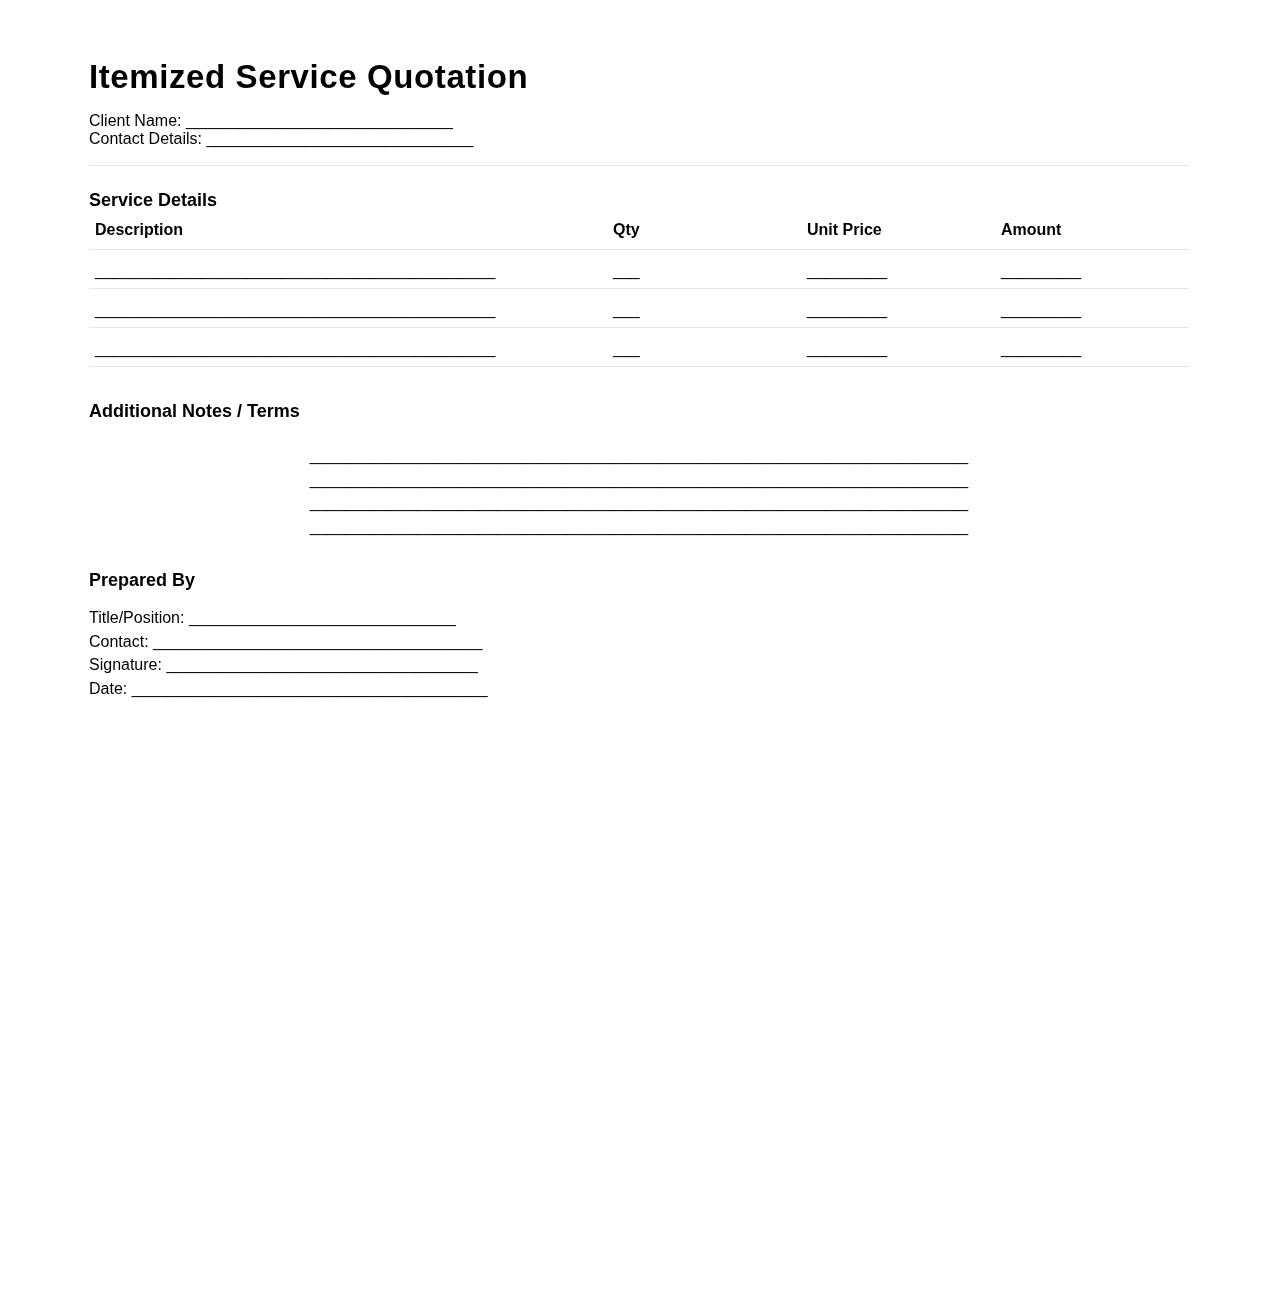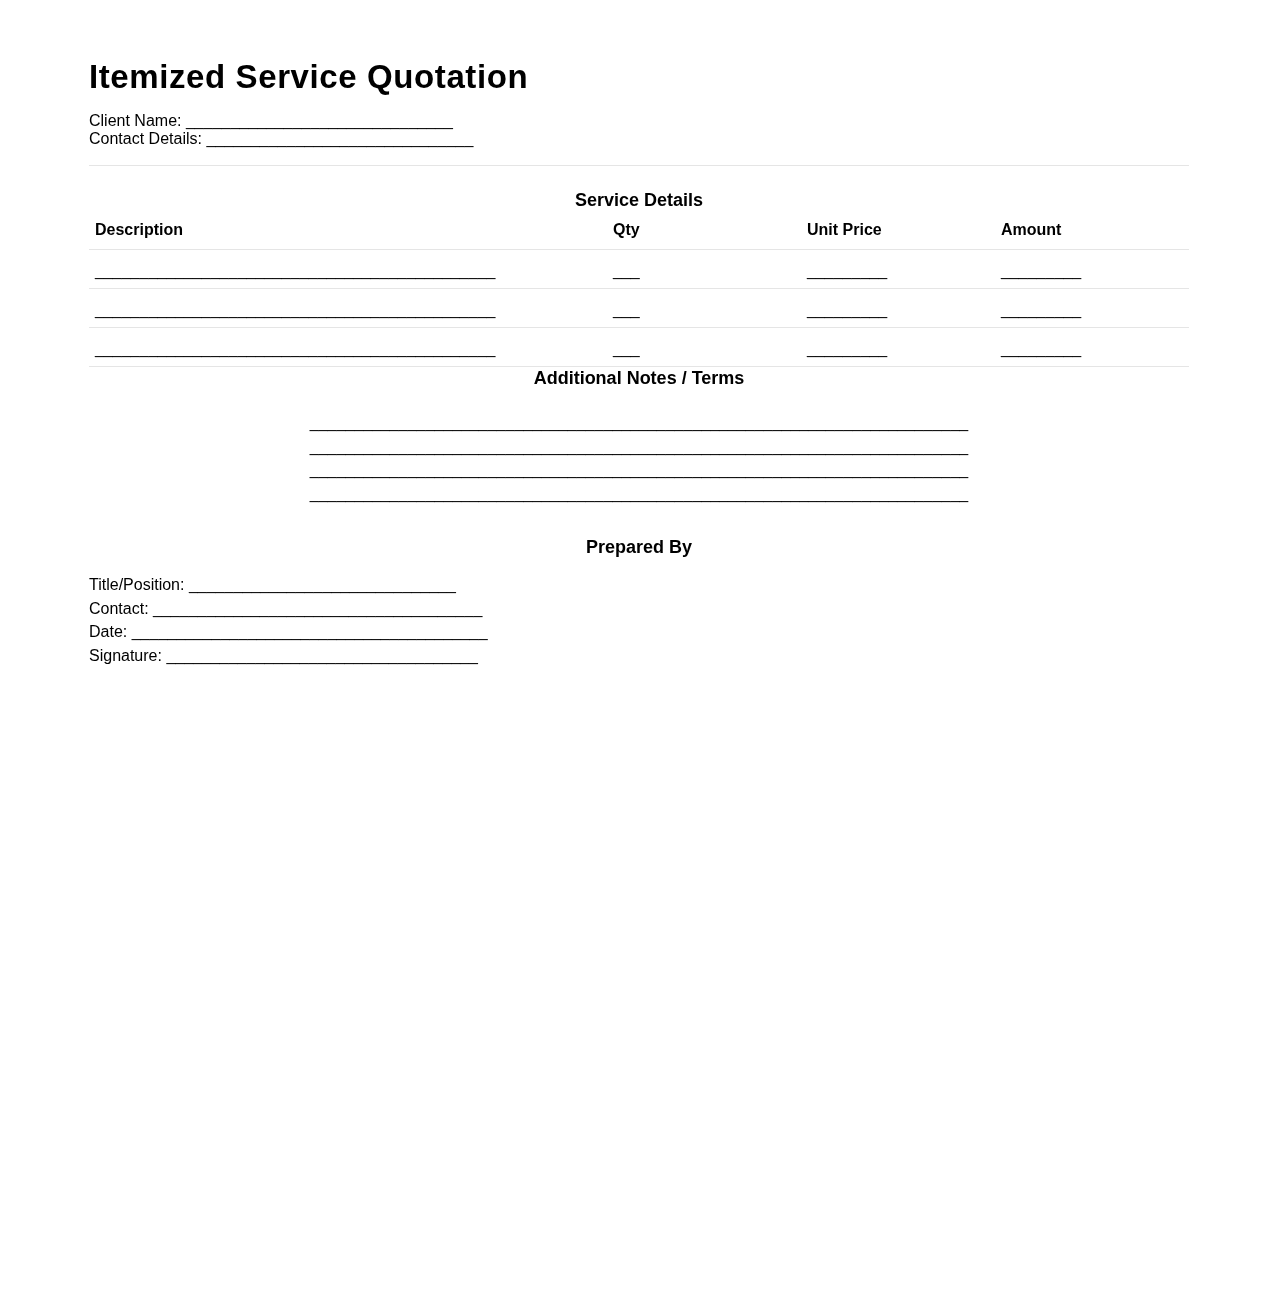--- a/index.html
+++ b/index.html
@@ -12,31 +12,31 @@
   .page { position: absolute; left: 89px; top: 58px; width: 1100px; }
   h1 {
     margin: 0; font-size: 33px; font-weight: bold; letter-spacing: 0.6px;
     line-height: 38px;
   }
   .meta { font-size: 16px; line-height: 18px; }
   .meta .row { white-space: nowrap; }
   .gap { height: 16px; }
   .hr { border: 0; border-top: 1px solid #e5e5e5; margin: 17px 0 0 0; }
   h2 {
-    margin: 0; font-size: 18px; font-weight: bold; line-height: 22px; text-align: center;
+    margin: 0; font-size: 18px; font-weight: bold; line-height: 22px;
   }
   .svc-title { margin-top: 23px; }
   table { width: 1100px; border-collapse: collapse; margin-top: 6px; font-size: 16px; }
   th { text-align: left; font-weight: bold; padding: 4px 6px 10px 6px; border-bottom: 1px solid #e5e5e5; line-height: 18px; }
   td { padding: 12px 6px 9px 6px; border-bottom: 1px solid #e5e5e5; line-height: 17px; white-space: nowrap; }
   .c-desc { width: 506px; }
   .c-qty { width: 182px; }
   .c-unit { width: 182px; }
   .total-row { text-align: right; font-weight: bold; font-size: 16px; margin-top: 15px; line-height: 19px; white-space: nowrap; }
-  .notes-title { }
+  .notes-title { margin-top: 33px; }
   .notes-lines { margin-top: 22px; font-size: 16px; line-height: 23.5px; white-space: nowrap; text-align: center; }
   .prep-title { margin-top: 31px; }
   .prep { margin-top: 15px; font-size: 16px; line-height: 23.5px; }
   .prep .row { white-space: nowrap; }
 </style>
 </head>
 <body>
 
 <div class="page">
   <h1>Itemized Service Quotation</h1>
@@ -103,21 +103,21 @@
   <div class="prep">
     <div class="row">
       <span>Title/Position:</span>
       <span>______________________________</span>
     </div>
     <div class="row">
       <span>Contact:</span>
       <span>_____________________________________</span>
     </div>
     <div class="row">
+      <span>Signature:</span>
+      <span>___________________________________</span>
+    </div>
+    <div class="row">
       <span>Date:</span>
       <span>________________________________________</span>
-    </div>
-    <div class="row">
-      <span>Signature:</span>
-      <span>___________________________________</span>
     </div>
   </div>
 </div>
 
 </body></html>

